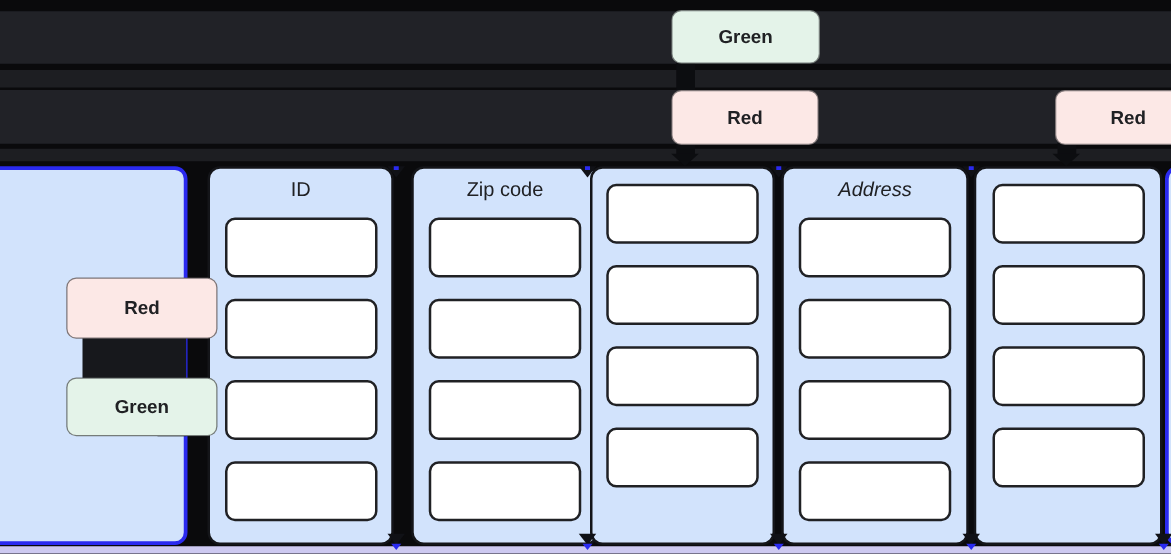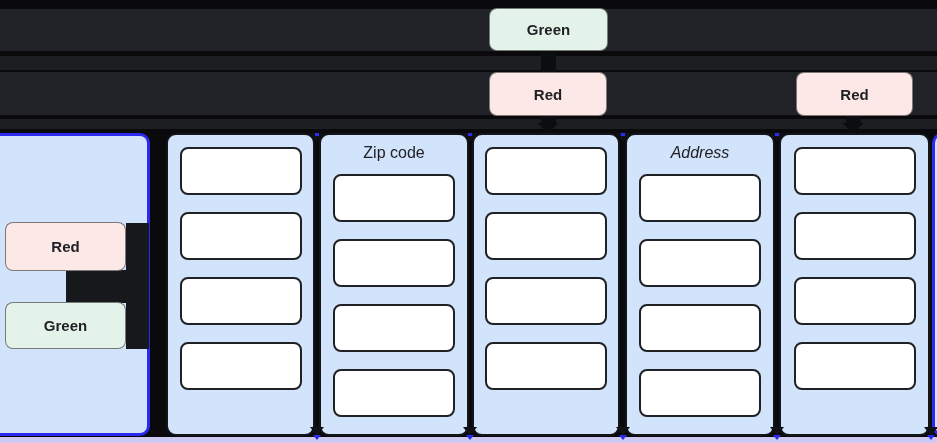--- a/index.html
+++ b/index.html
@@ -45,20 +45,21 @@
 
   
   .badge{
     display:flex;align-items:center;justify-content:center;
     border-radius:8px;
     border:1px solid rgba(25,26,30,.55);
     font-size:15px;font-weight:700;
     color:var(--text,#202124);
     z-index:3;
     cursor:default;
+    margin-left:48px;
   }
   .badge.green{background:var(--green,#e4f3e9);}
   .badge.red{background:var(--red,#fce8e6);}
 
   
   .panel{
     background:var(--node,#d2e3fc);
     border:3px solid var(--sel,#2a2af0);
     border-radius:0 10px 10px 0;
     z-index:1;
@@ -128,28 +129,29 @@
 
   <div class="abs panel" style="left:-4px;top:133px;width:154px;height:303px;"></div>
   <div class="abs connector" style="left:126px;top:223px;width:23px;height:47px;"></div>
   <div class="abs connector" style="left:66px;top:270px;width:83px;height:33px;"></div>
   <div class="abs connector" style="left:126px;top:303px;width:23px;height:46px;"></div>
   <div class="abs badge red" style="left:5px;top:222px;width:121px;height:49px;">Red</div>
   <div class="abs badge green" style="left:5px;top:302px;width:121px;height:47px;">Green</div>
 
   <div id="columns-root">
       <div class="column" style="left: 166px; width: 149px;">
-        <div class="cells">
-          <div class="cell"></div>
-          <div class="cell"></div>
-          <div class="cell"></div>
-          <div class="cell"></div>
-        </div>
-      </div>
-      <div class="column" style="left: 319px; width: 150px;">
+        <span class="col-header">ID</span>
+        <div class="cells">
+          <div class="cell"></div>
+          <div class="cell"></div>
+          <div class="cell"></div>
+          <div class="cell"></div>
+        </div>
+      </div>
+      <div class="column" style="left: 329px; width: 150px;">
         <span class="col-header">Zip code</span>
         <div class="cells">
           <div class="cell"></div>
           <div class="cell"></div>
           <div class="cell"></div>
           <div class="cell"></div>
         </div>
       </div>
       <div class="column" style="left: 472px; width: 148px;">
         <div class="cells">

